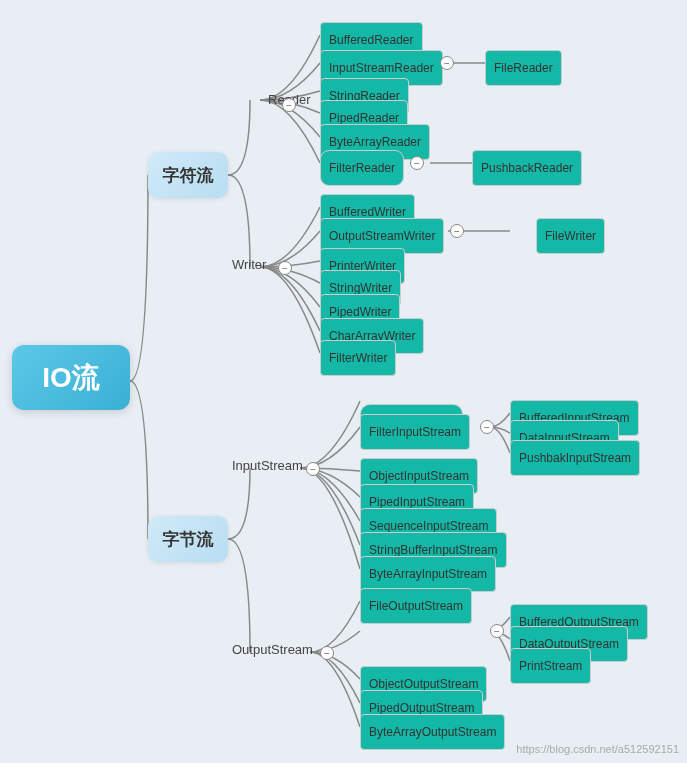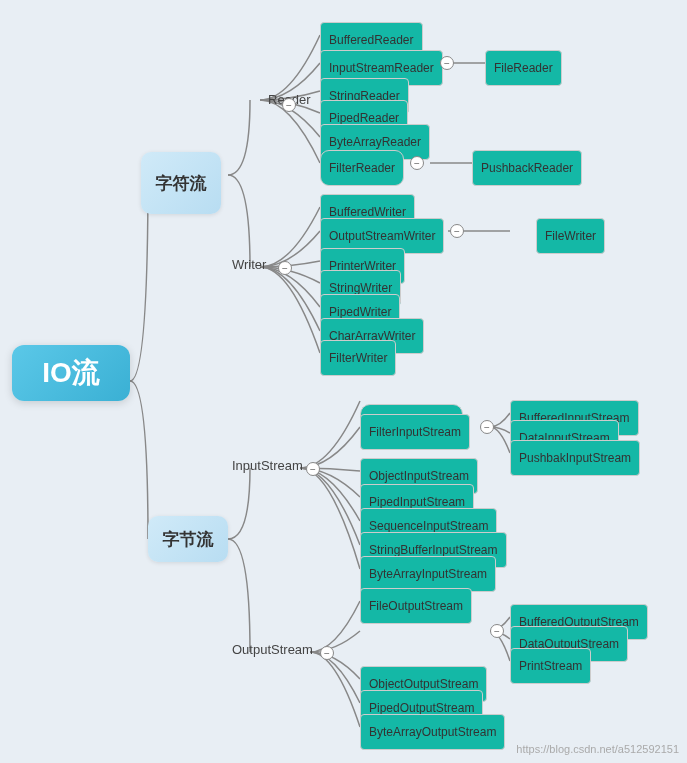--- a/index.html
+++ b/index.html
@@ -20,21 +20,21 @@
       width: 687px;
       height: 763px;
     }
 
     
     .root-node {
       position: absolute;
       left: 12px;
       top: 345px;
       width: 118px;
-      height: 56px;
+      height: 65px;
       background: linear-gradient(135deg, #5bc8e8 0%, #3ab0d4 100%);
       border-radius: 12px;
       display: flex;
       align-items: center;
       justify-content: center;
       font-size: 28px;
       font-weight: bold;
       color: #fff;
       box-shadow: 0 2px 8px rgba(0,0,0,0.15);
       z-index: 10;
@@ -178,21 +178,21 @@
 
     <path d="M490,631 Q500,631 510,617"></path>
     <path d="M490,631 Q500,631 510,639"></path>
     <path d="M490,631 Q500,631 510,661"></path>
   </svg>
 
   <div class="root-node">
     <span>IO流</span>
   </div>
 
-  <div class="l1-node" style="left:141px; top:152px; width:80px; height:62px;">
+  <div class="l1-node" style="left:148px; top:152px; width:80px; height:46px;">
     <span>字符流</span>
   </div>
 
   <div class="l1-node" style="left:148px; top:516px; width:80px; height:46px;">
     <span>字节流</span>
   </div>
 
   <div class="l2-node" style="left:232px; top:92px;margin-left:36px;">
     <span>Reader</span>
   </div>

